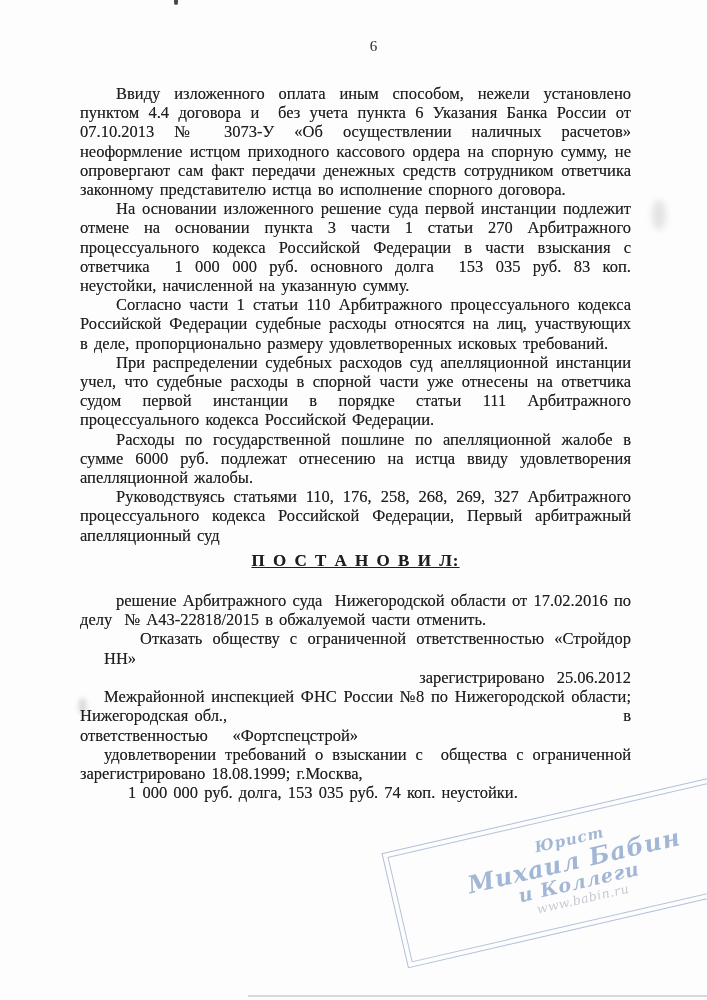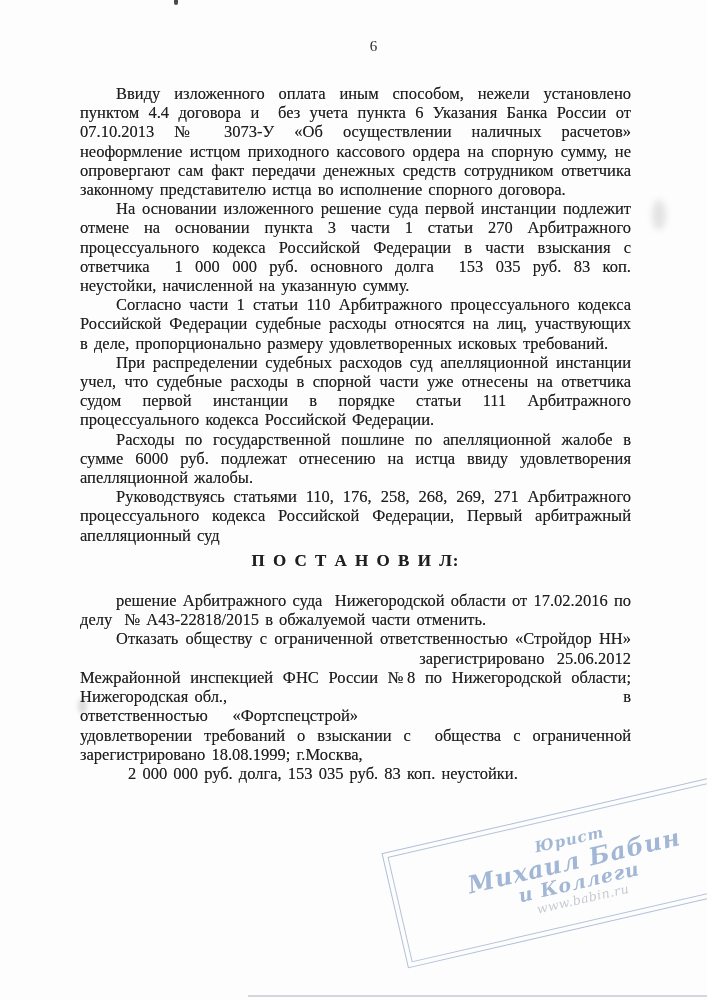--- a/index.html
+++ b/index.html
@@ -41,25 +41,27 @@
     margin: 0;
     text-indent: 36px;
   }
   .heading {
     margin-top: 6px;
     margin-bottom: 21px;
     text-align: center;
     font-weight: bold;
     font-size: 17px;
     letter-spacing: 1px;
+    text-decoration: underline;
   }
   .op-line { margin: 0; }
   .op-justify {
     text-align: justify;
     text-align-last: justify;
+    margin-left: 24px;
   }
   .indent { text-indent: 36px; }
   .op-right { text-align: right; }
   .op-between {
     display: flex;
     justify-content: space-between;
   }
   .op-g { text-align: left; text-align-last: left; }
   .op-h { margin-left: 48px; text-align: left; text-align-last: left; }
 
@@ -146,37 +148,37 @@
       <div class="stamp-l4">www.babin.ru</div>
     </div>
   </div>
 
   <div class="content">
     <p class="para">Ввиду изложенного оплата иным способом, нежели установлено пунктом 4.4 договора и&nbsp; без учета пункта 6 Указания Банка России от 07.10.2013 №&nbsp;3073-У «Об осуществлении наличных расчетов» неоформление истцом приходного кассового ордера на спорную сумму, не опровергают сам факт передачи денежных средств сотрудником ответчика законному представителю истца во исполнение спорного договора.</p>
     <p class="para">На основании изложенного решение суда первой инстанции подлежит отмене на основании пункта 3 части 1 статьи 270 Арбитражного процессуального кодекса Российской Федерации в части взыскания с ответчика&nbsp; 1&nbsp;000&nbsp;000 руб. основного долга&nbsp; 153&nbsp;035 руб. 83 коп. неустойки, начисленной на указанную сумму.</p>
     <p class="para">Согласно части 1 статьи 110 Арбитражного процессуального кодекса Российской Федерации судебные расходы относятся на лиц, участвующих в деле, пропорционально размеру удовлетворенных исковых требований.</p>
     <p class="para">При распределении судебных расходов суд апелляционной инстанции учел, что судебные расходы в спорной части уже отнесены на ответчика судом первой инстанции в порядке статьи 111 Арбитражного процессуального кодекса Российской Федерации.</p>
     <p class="para">Расходы по государственной пошлине по апелляционной жалобе в сумме 6000 руб. подлежат отнесению на истца ввиду удовлетворения апелляционной жалобы.</p>
-    <p class="para">Руководствуясь статьями 110, 176, 258, 268, 269, 271 Арбитражного процессуального кодекса Российской Федерации, Первый арбитражный апелляционный суд</p>
+    <p class="para">Руководствуясь статьями 110, 176, 258, 268, 269, 327 Арбитражного процессуального кодекса Российской Федерации, Первый арбитражный апелляционный суд</p>
 
     <div class="heading">П О С Т А Н О В И Л:</div>
 
     <p class="para">решение Арбитражного суда&nbsp; Нижегородской области от 17.02.2016 по делу&nbsp; № А43-22818/2015 в обжалуемой части отменить.</p>
 
     <div class="op-line op-justify indent">Отказать обществу с ограниченной ответственностью «Стройдор НН»</div>
     <div class="op-line op-right">зарегистрировано&nbsp; 25.06.2012</div>
     <div class="op-line op-justify">Межрайонной инспекцией ФНС России №8 по Нижегородской области;</div>
     <div class="op-line op-between">
       <span>Нижегородская обл.,</span>
       <span>в</span>
     </div>
     <div class="op-line">ответственностью&nbsp;&nbsp;&nbsp; «Фортспецстрой»</div>
     <div class="op-line op-justify">удовлетворении требований о взыскании с&nbsp; общества с ограниченной</div>
     <div class="op-line op-g">зарегистрировано 18.08.1999; г.Москва,</div>
-    <div class="op-line op-h">2 000 000 руб. долга, 153 035 руб. 83 коп. неустойки.</div>
+    <div class="op-line op-h">1 000 000 руб. долга, 153 035 руб. 74 коп. неустойки.</div>
   </div>
 
   <div class="speck-top"></div>
   <div class="bottom-line"></div>
   <div class="smudge-left"></div>
   <div class="smudge-right"></div>
 
 </div>
 
 </body></html>

